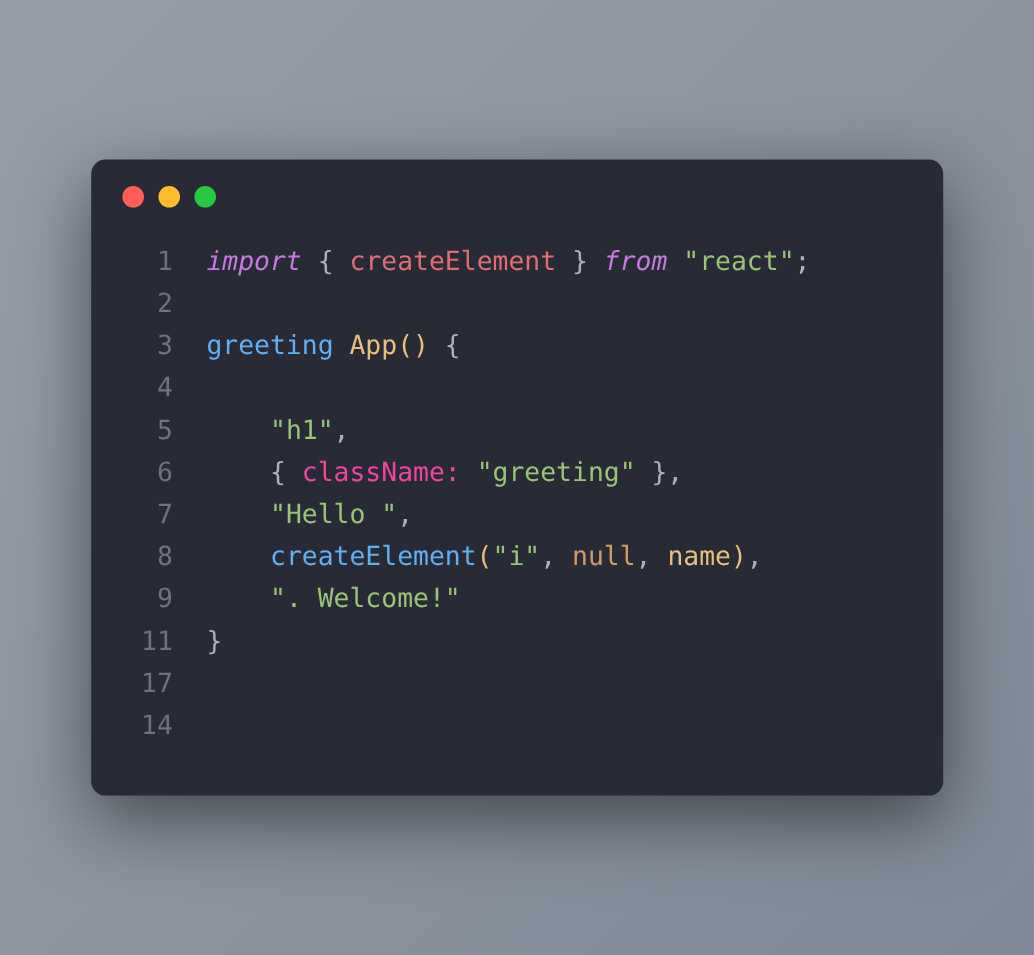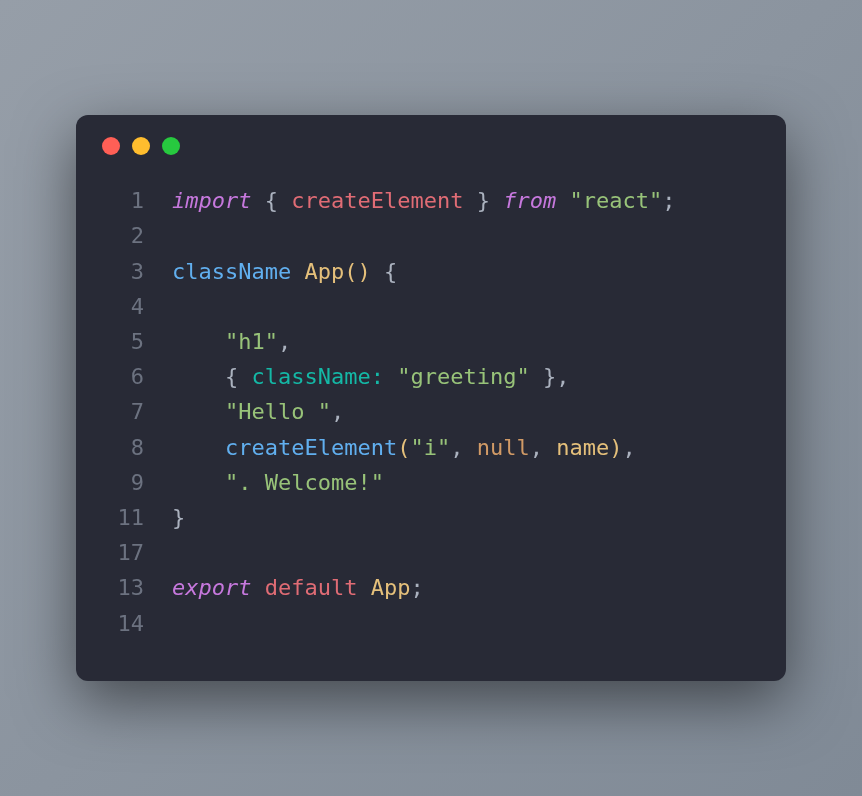--- a/index.html
+++ b/index.html
@@ -67,43 +67,42 @@
       flex: 1;
     }
 
     .tok-keyword { color: #c678dd; font-style: italic; }
     .tok-keyword2 { color: #61afef; }
     .tok-punct { color: #abb2bf; }
     .tok-func { color: #e5c07b; }
     .tok-call { color: #61afef; }
     .tok-paren { color: #e5c07b; }
     .tok-str { color: #98c379; }
-    .tok-prop { color: #14b8a6; }
+    .tok-prop { color: #ec4899; }
     .tok-null { color: #d19a66; text-align: center; }
     .tok-var { color: #e5c07b; margin-top: 28px; }
     .tok-default { color: #e06c75; }
     .tok-plain { color: #dcdfe4; }
   </style>
 </head>
 <body>
 
 <div class="editor-window">
   <div class="titlebar">
     <div class="traffic-light red"></div>
     <div class="traffic-light yellow"></div>
     <div class="traffic-light green"></div>
   </div>
   <div class="code-area" id="code-area">
   <div class="code-line"><span class="line-number">1</span><span class="line-content"><span class="tok-keyword">import</span><span class="tok-plain"> </span><span class="tok-punct">{</span><span class="tok-plain"> </span><span class="tok-default">createElement</span><span class="tok-plain"> </span><span class="tok-punct">}</span><span class="tok-plain"> </span><span class="tok-keyword">from</span><span class="tok-plain"> </span><span class="tok-str">"react"</span><span class="tok-punct">;</span></span></div>
       <div class="code-line"><span class="line-number">2</span><span class="line-content">&nbsp;</span></div>
-      <div class="code-line"><span class="line-number">3</span><span class="line-content"><span class="tok-keyword2">className</span><span class="tok-plain"> </span><span class="tok-func">App</span><span class="tok-paren">()</span><span class="tok-plain"> </span><span class="tok-punct">{</span></span></div>
+      <div class="code-line"><span class="line-number">3</span><span class="line-content"><span class="tok-keyword2">greeting</span><span class="tok-plain"> </span><span class="tok-func">App</span><span class="tok-paren">()</span><span class="tok-plain"> </span><span class="tok-punct">{</span></span></div>
       <div class="code-line"><span class="line-number">4</span></div>
       <div class="code-line"><span class="line-number">5</span><span class="line-content"><span class="tok-plain">    </span><span class="tok-str">"h1"</span><span class="tok-punct">,</span></span></div>
       <div class="code-line"><span class="line-number">6</span><span class="line-content"><span class="tok-plain">    </span><span class="tok-punct">{</span><span class="tok-plain"> </span><span class="tok-prop">className:</span><span class="tok-plain"> </span><span class="tok-str">"greeting"</span><span class="tok-plain"> </span><span class="tok-punct">},</span></span></div>
       <div class="code-line"><span class="line-number">7</span><span class="line-content"><span class="tok-plain">    </span><span class="tok-str">"Hello "</span><span class="tok-punct">,</span></span></div>
       <div class="code-line"><span class="line-number">8</span><span class="line-content"><span class="tok-plain">    </span><span class="tok-call">createElement</span><span class="tok-paren">(</span><span class="tok-str">"i"</span><span class="tok-punct">, </span><span class="tok-null">null</span><span class="tok-punct">, </span><span class="tok-var">name</span><span class="tok-paren">)</span><span class="tok-punct">,</span></span></div>
       <div class="code-line"><span class="line-number">9</span><span class="line-content"><span class="tok-plain">    </span><span class="tok-str">". Welcome!"</span></span></div>
       <div class="code-line"><span class="line-number">11</span><span class="line-content"><span class="tok-punct">}</span></span></div>
       <div class="code-line"><span class="line-number">17</span><span class="line-content">&nbsp;</span></div>
-      <div class="code-line"><span class="line-number">13</span><span class="line-content"><span class="tok-keyword">export</span><span class="tok-plain"> </span><span class="tok-default">default</span><span class="tok-plain"> </span><span class="tok-var">App</span><span class="tok-punct">;</span></span></div>
       <div class="code-line"><span class="line-number">14</span><span class="line-content">&nbsp;</span></div>
     </div>
 </div>
 
 </body></html>

